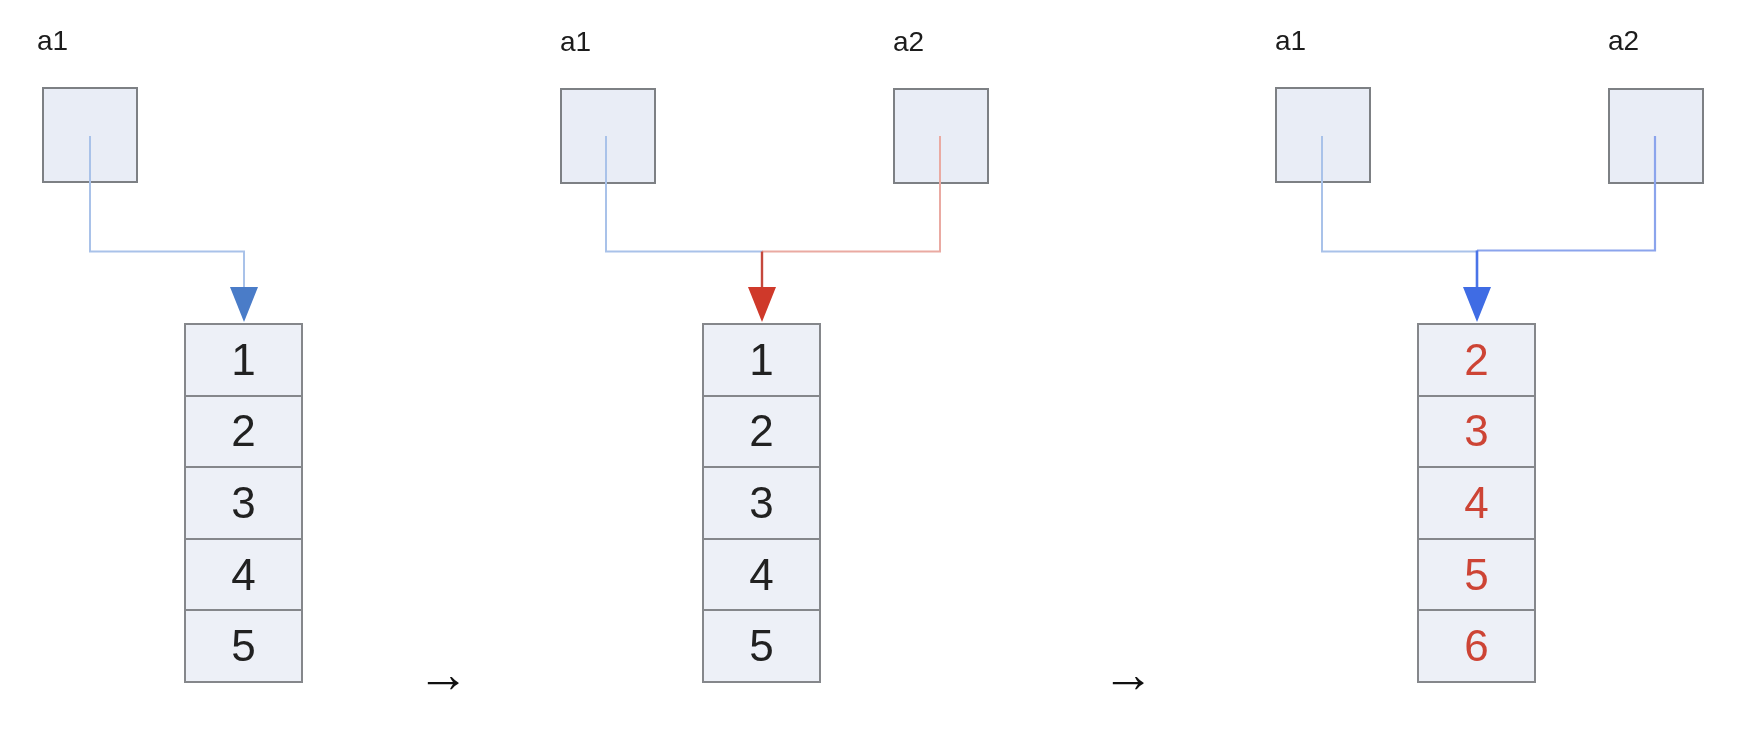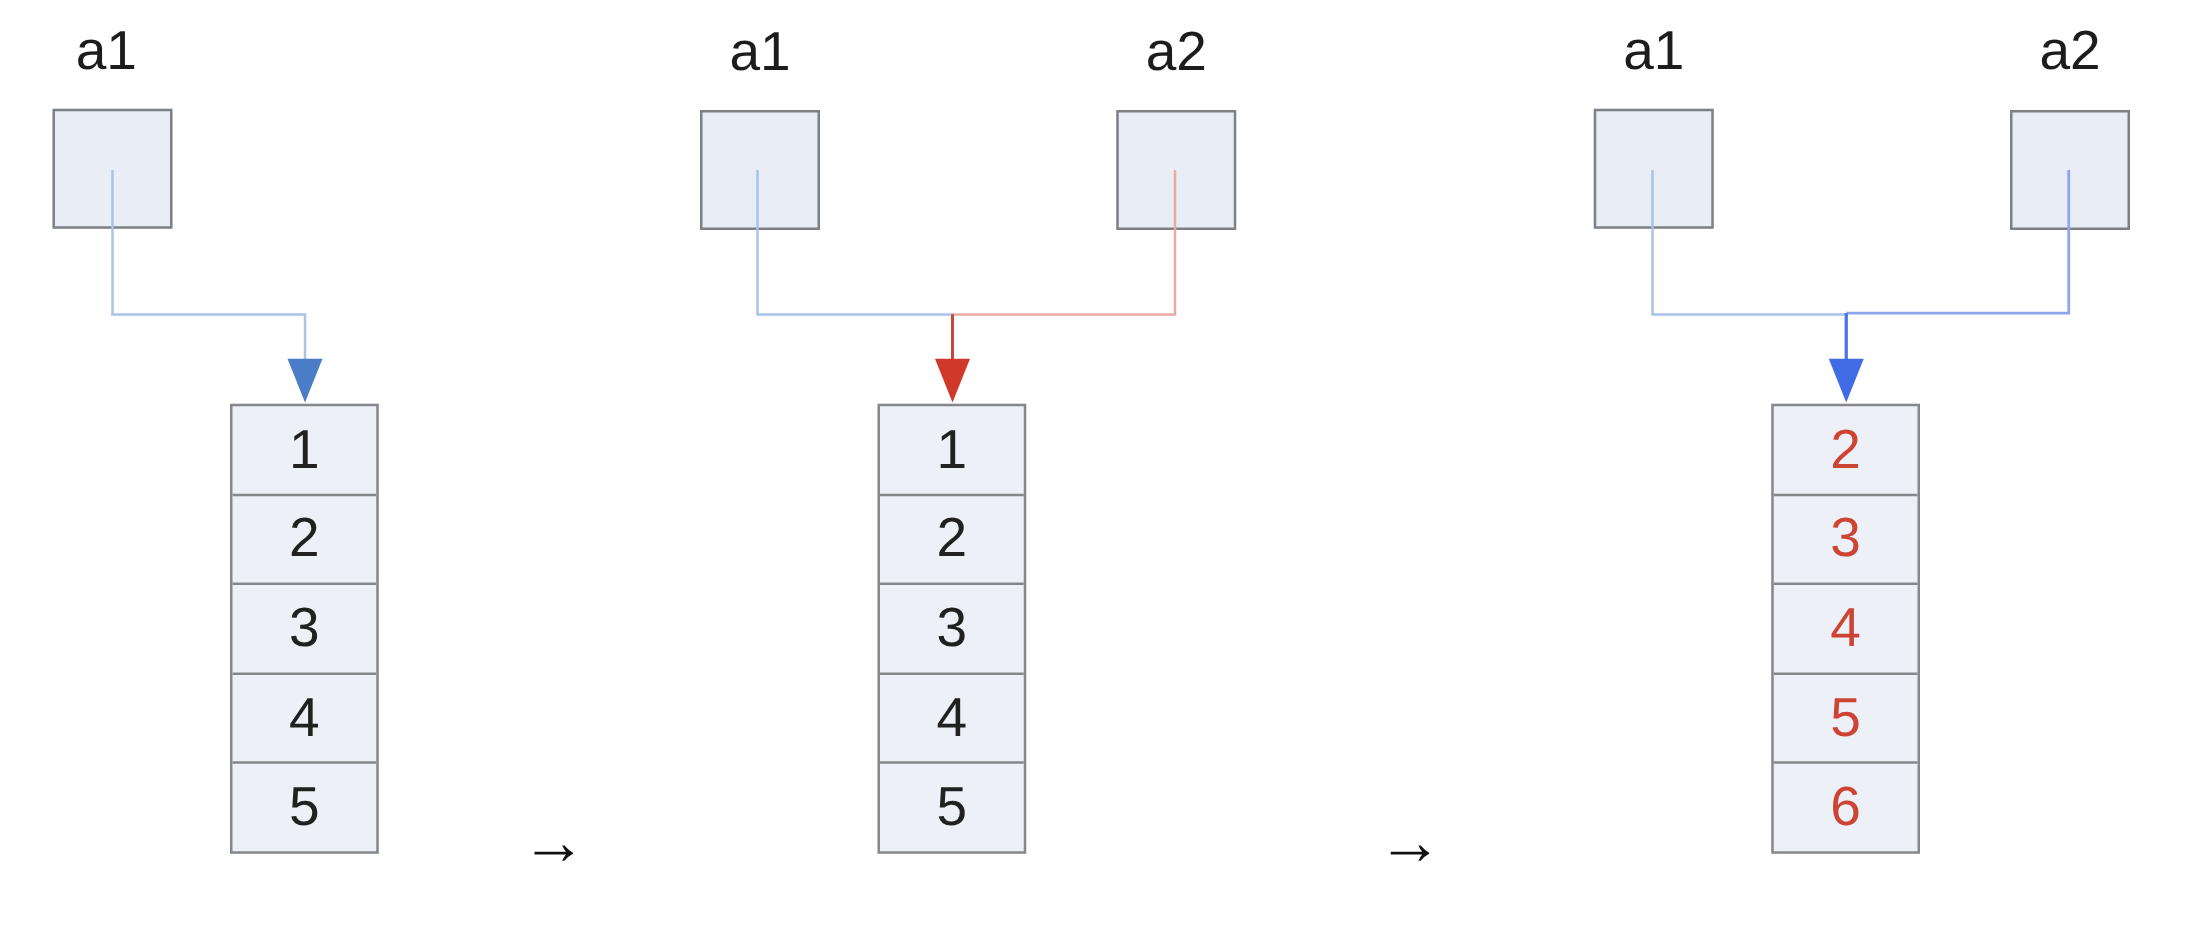--- a/index.html
+++ b/index.html
@@ -15,22 +15,21 @@
     position: absolute;
     left: 0; top: 0;
     pointer-events: none;
     z-index: 3;
   }
   .var-label {
     position: absolute;
     width: 96px;
     height: 42px;
     line-height: 42px;
-    text-align: center;
-    font-size: 44px;
+    font-size: 28px;
     color: #1c1c1c;
     z-index: 2;
   }
   .var-box {
     position: absolute;
     width: 96px;
     height: 96px;
     background: #e9edf6;
     border: 2px solid #7d8084;
     box-sizing: border-box;

